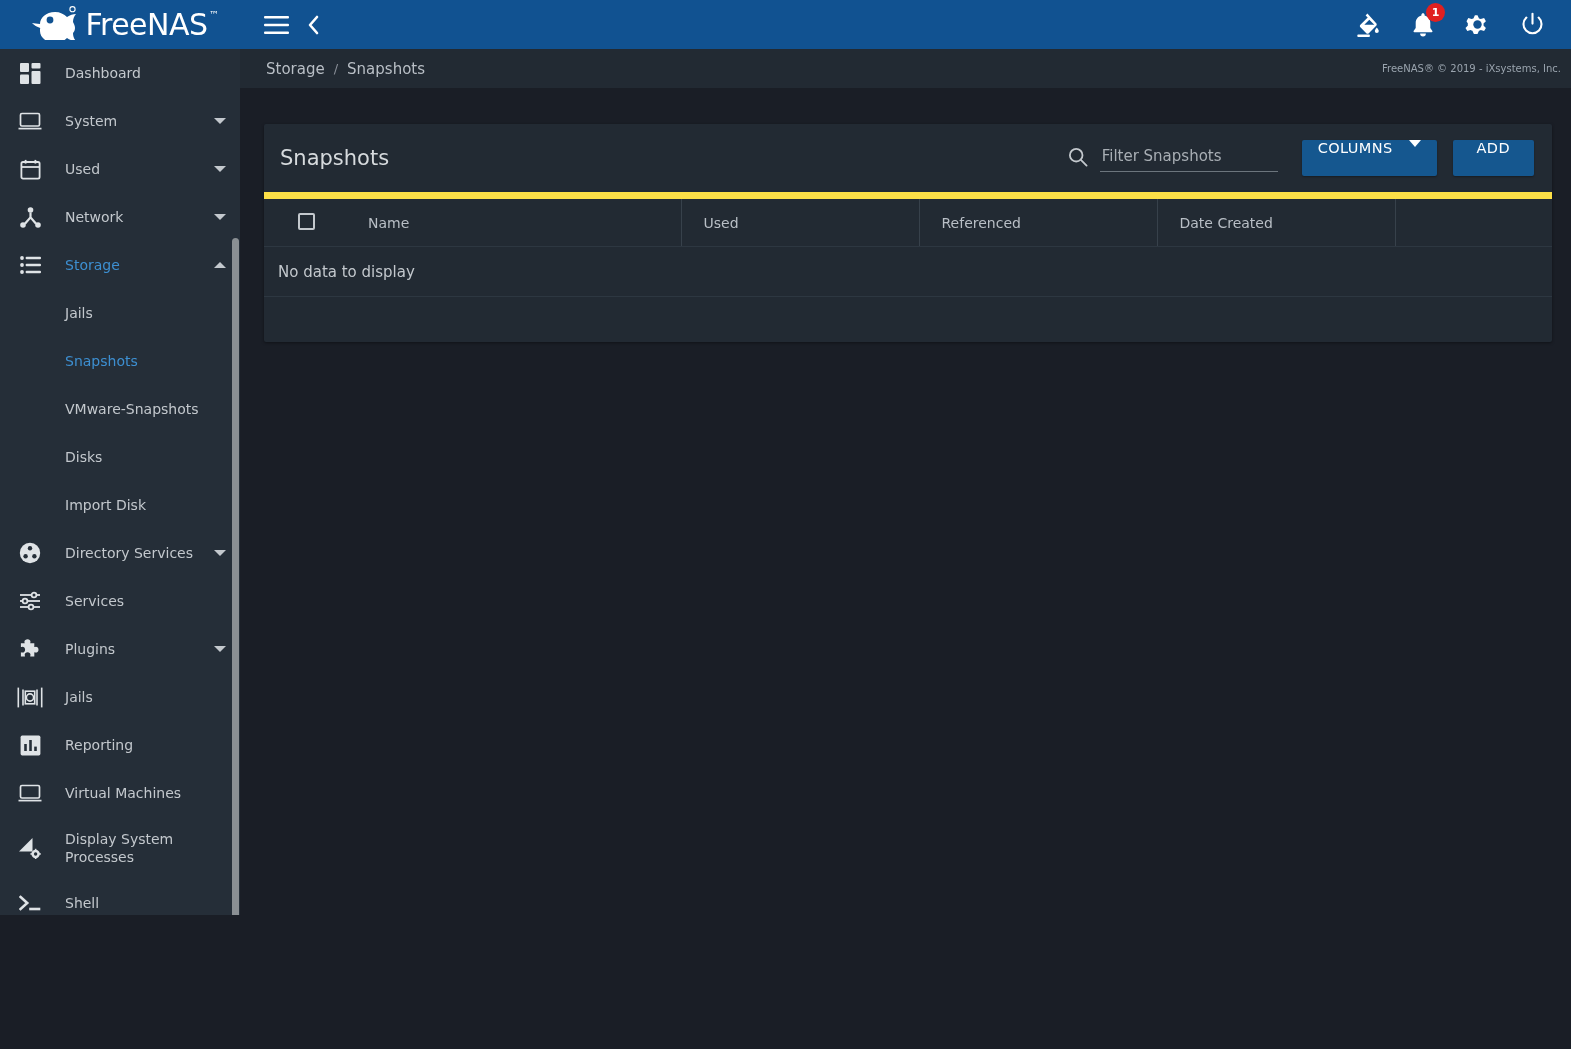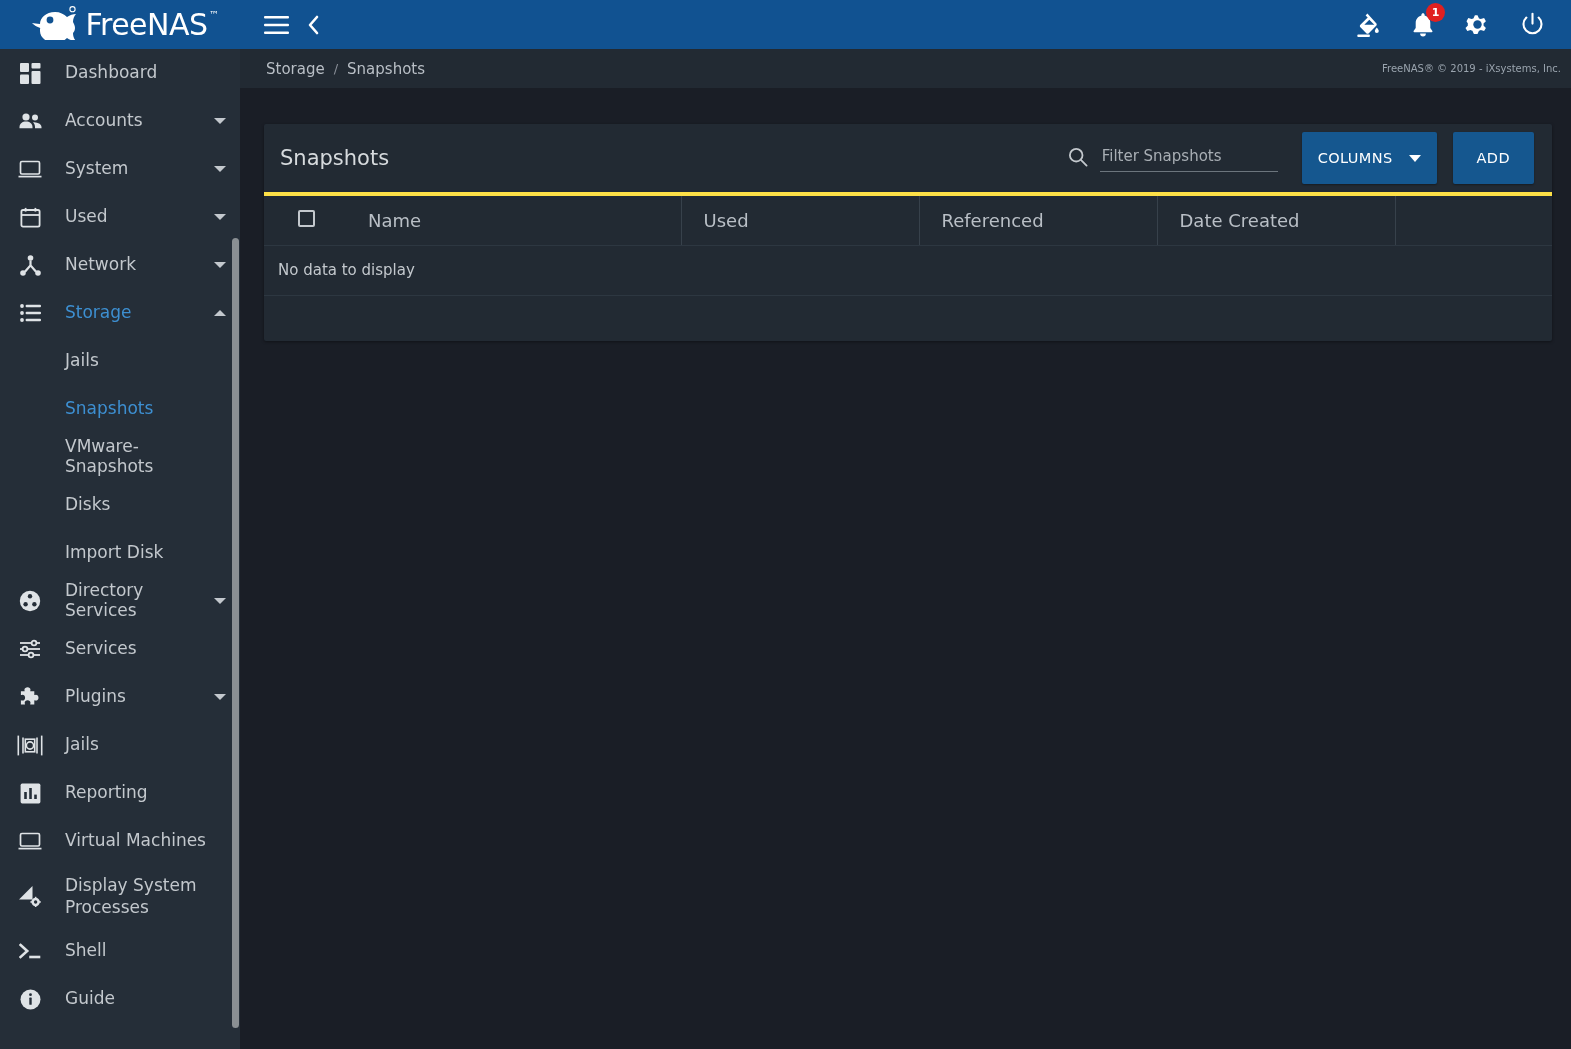--- a/index.html
+++ b/index.html
@@ -7,21 +7,21 @@
     width: 1571px; height: 1049px;
     background: #1a1e26;
     font-family: "DejaVu Sans", "Liberation Sans", sans-serif;
     overflow: hidden;
   }
   body { position: relative; }
 
   
   #sidebar {
     position: absolute; left: 0; top: 0;
-    width: 240px; height: 1049px;
+    width: 240px; height: 915px;
     background: #252e38;
     overflow: hidden;
   }
   #brand {
     height: 49px; background: #115291;
     display: flex; align-items: center; justify-content: center;
   }
   #brand .logo-wrap { display: flex; align-items: center; gap: 7px; }
   #brand .wordmark {
     color: #fff; font-size: 30px; letter-spacing: -0.5px;
@@ -33,21 +33,21 @@
   }
 
   #navscroll {
     position: absolute; top: 49px; left: 0;
     width: 240px; height: 1000px;
     overflow: hidden;
   }
   .nav-item {
     display: flex; align-items: center;
     height: 48px; padding-left: 12px; padding-right: 14px;
-    color: #c3c8cd; font-size: 17px; cursor: pointer;
+    color: #c3c8cd; font-size: 14px; cursor: pointer;
     position: relative;
   }
   .nav-item .ico {
     width: 36px; min-width: 36px; height: 24px;
     display: flex; align-items: center; justify-content: center;
     color: #dfe3e6;
   }
   .nav-item .lbl { flex: 1; padding-left: 17px; line-height: 1.15; }
   .nav-item .caret {
     width: 0; height: 0;
@@ -137,38 +137,38 @@
     color: #d6dadd; font-size: 15px;
     font-family: "DejaVu Sans", "Liberation Sans", sans-serif;
     padding: 3px 2px 6px 2px; outline: none;
   }
   .filter-input::placeholder { color: #a8aeb4; }
 
   .btn {
     background: #15578f; color: #fff; border: none;
     font-size: 14.5px; letter-spacing: 0.4px;
     font-family: "DejaVu Sans", "Liberation Sans", sans-serif;
-    height: 52px; border-radius: 2px; cursor: pointer;
-    display: flex; align-items: center; justify-content: center;
+    height: 36px; border-radius: 2px; cursor: pointer;
+    display: flex; align-items: flex-start; justify-content: center;
     box-shadow: 0 1px 2px rgba(0,0,0,0.35);
   }
   .btn-columns { padding: 0 16px; gap: 16px; }
   .btn-columns .dcaret {
     width: 0; height: 0;
     border-left: 6px solid transparent; border-right: 6px solid transparent;
     border-top: 7px solid #fff;
   }
   .btn-add { padding: 0 24px; }
 
   
   table { width: 100%; border-collapse: collapse; }
   thead th {
     height: 51px; text-align: left;
-    color: #b9bfc6; font-size: 18px; font-weight: 400;
-    border-top: 4px solid #fde047; border-bottom: 1px solid #2d3741;
+    color: #b9bfc6; font-size: 14px; font-weight: 400;
+    border-top: 7px solid #fde047; border-bottom: 1px solid #2d3741;
     border-right: 1px solid #37414b;
     padding-left: 22px;
   }
   thead th.last { border-right: none; }
   thead th.chk-col { width: 82px; padding-left: 34px; border-right: none; }
   .chk {
     width: 17px; height: 17px;
     border: 2px solid #c3c8cd; border-radius: 2px;
     display: inline-block; cursor: pointer;
   }
@@ -210,32 +210,20 @@
         <svg width="21" height="21" viewBox="0 0 21 21" fill="#dfe3e6">
             <rect x="0" y="0" width="9" height="9" rx="1"></rect>
             <rect x="11.5" y="0" width="9" height="5.5" rx="1"></rect>
             <rect x="11.5" y="8" width="9" height="13" rx="1"></rect>
             <rect x="0" y="11.5" width="9" height="9.5" rx="1"></rect>
           </svg>
       </span>
       <span class="lbl">Dashboard</span>
     </div>
 
-    <div class="nav-item">
-      <span class="ico">
-        <svg width="23" height="18" viewBox="0 0 23 18" fill="#dfe3e6">
-            <circle cx="7" cy="5" r="3.6"></circle>
-            <circle cx="16" cy="5.6" r="3"></circle>
-            <path d="M0.5 15c0-3.6 3-5.6 6.5-5.6S13.5 11.4 13.5 15v1.2H0.5z"></path>
-            <path d="M14 10.2c3 0 8.5 1 8.5 4.8v1.2H16v-1.2c0-2-.8-3.6-2-4.8z"></path>
-          </svg>
-      </span>
-      <span class="lbl">Accounts</span>
-      <span class="caret"></span>
-    </div>
 
     <div class="nav-item">
       <span class="ico">
         <svg width="24" height="18" viewBox="0 0 24 18" fill="none" stroke="#dfe3e6" stroke-width="1.7">
             <rect x="2.5" y="1.5" width="19" height="12.5" rx="1.4"></rect>
             <line x1="0.5" y1="16.6" x2="23.5" y2="16.6"></line>
           </svg>
       </span>
       <span class="lbl">System</span>
       <span class="caret"></span>

